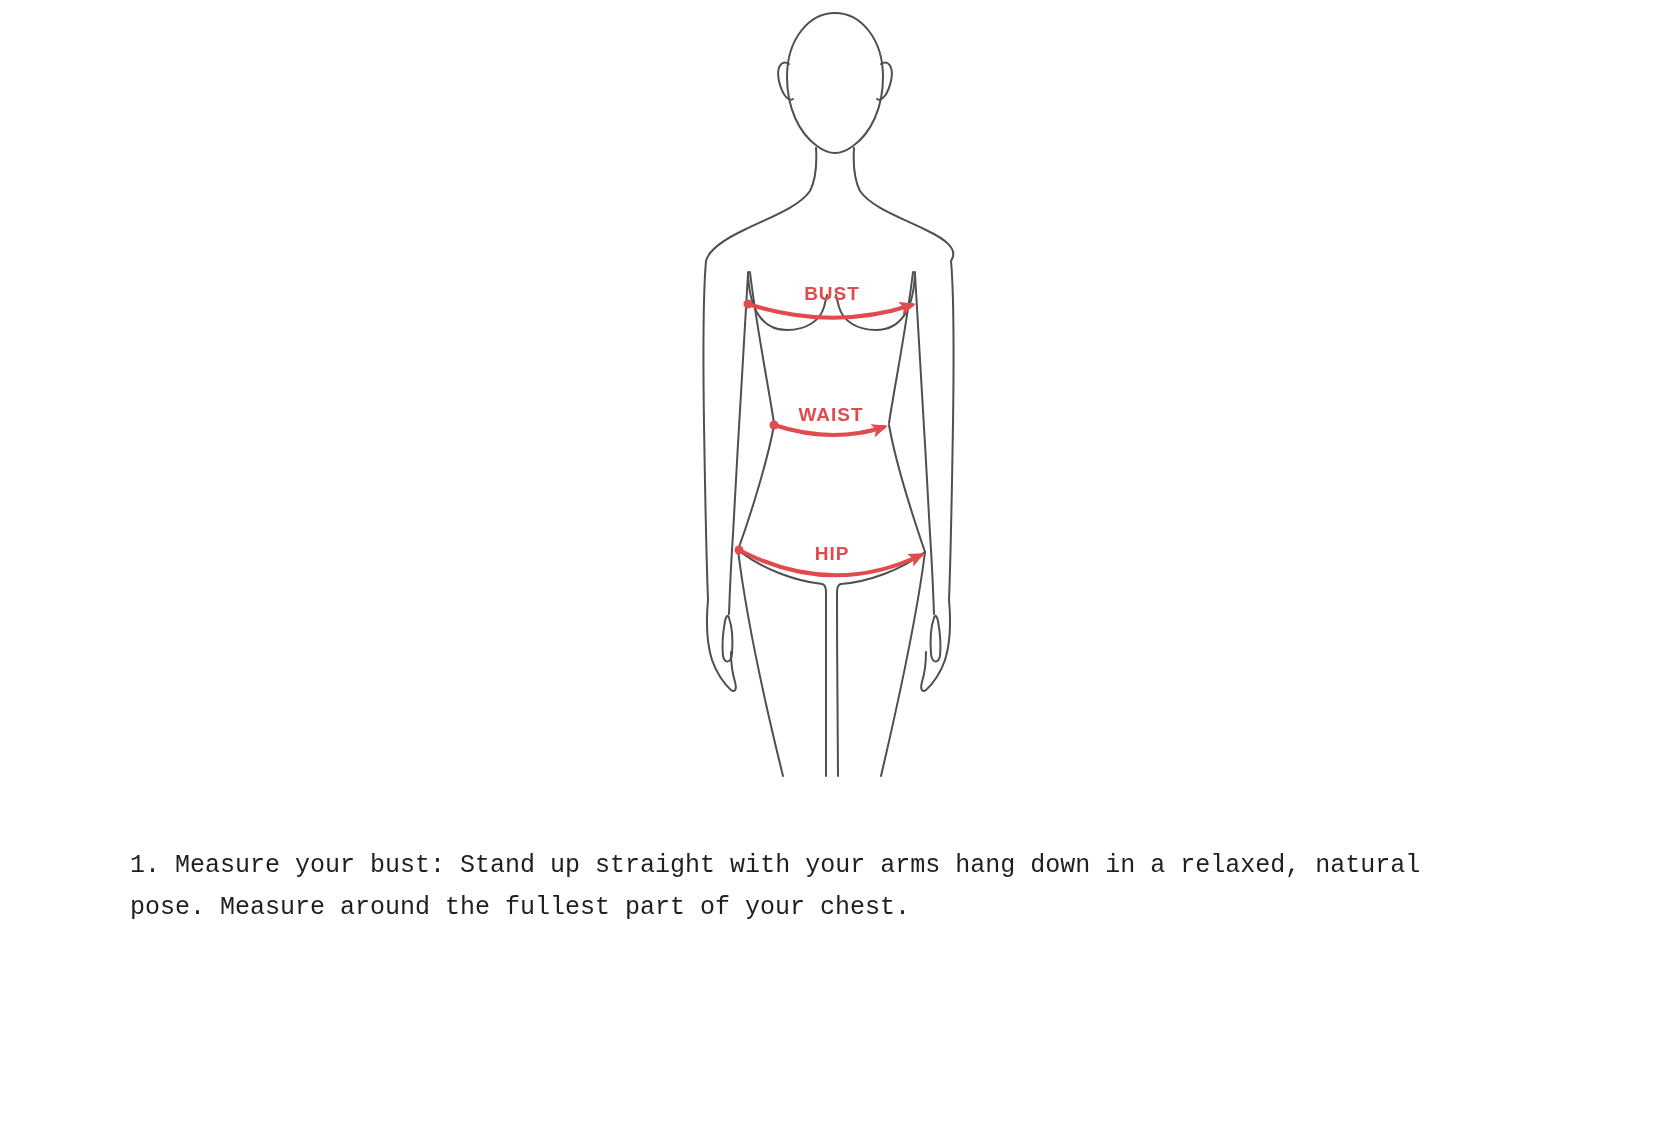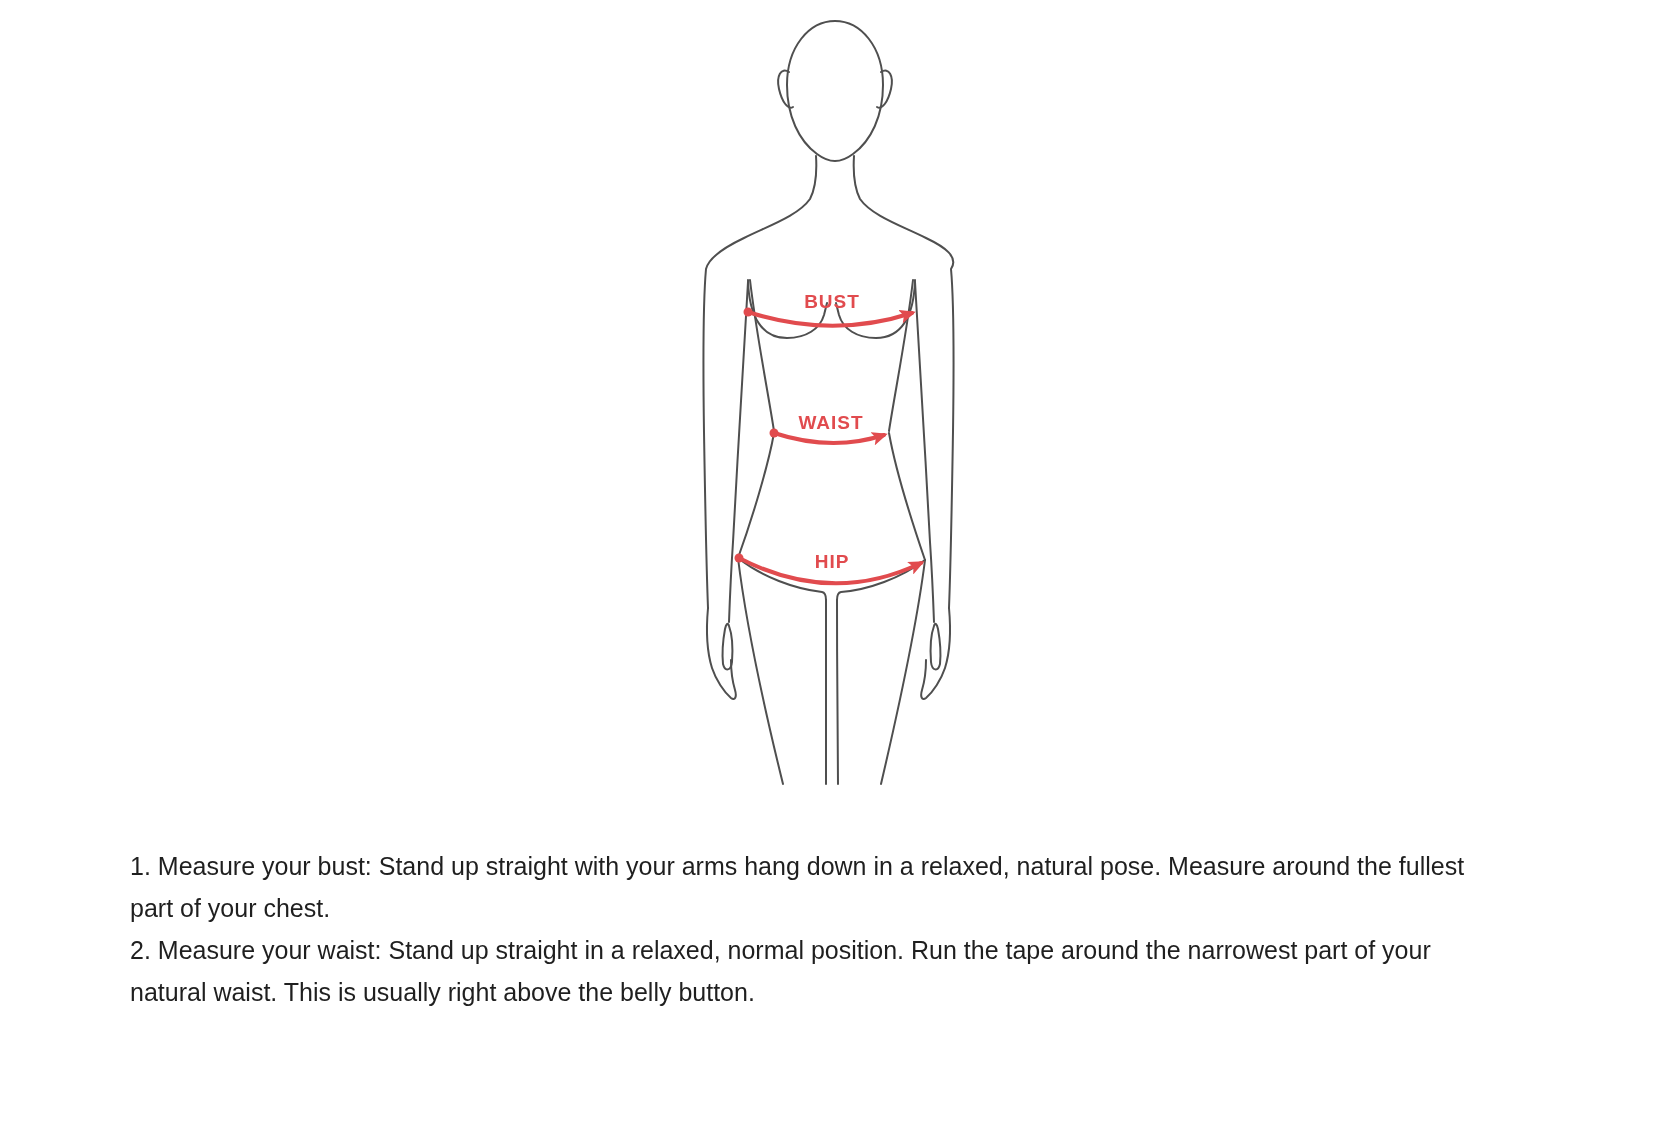--- a/index.html
+++ b/index.html
@@ -8,35 +8,35 @@
     background:#ffffff;
     font-family:"Liberation Sans",sans-serif;
     position:relative;
     overflow:hidden;
     --accent:#e14b4e;
     --outline:#4f4f4f;
     --text:#1f1f1f;
   }
   .page{position:absolute;inset:0;background:#fff;}
   .figure-wrap{
-    position:absolute;left:555px;top:12px;width:560px;height:790px;
+    position:absolute;left:555px;top:4px;width:560px;height:790px;
   }
   .figure-wrap svg{display:block;width:100%;height:100%;}
   .outline{stroke:var(--outline);stroke-width:2;fill:none;stroke-linecap:round;stroke-linejoin:round;}
   .accent-stroke{stroke:var(--accent);stroke-width:4;fill:none;stroke-linecap:round;}
   .accent-fill{fill:var(--accent);}
   .measure-label{
     fill:var(--accent);
     font-family:"Liberation Sans",sans-serif;
     font-size:19px;font-weight:700;letter-spacing:1px;
     text-anchor:middle;
   }
   .instructions{
     position:absolute;left:130px;top:845px;width:1365px;
-    font-size:25px;line-height:42px;color:var(--text);
+    font-size:25px;line-height:42px;color:var(--text);font-family:Liberation Mono, monospace;
   }
   .instructions p{margin:0;padding:0;}
 </style>
 </head>
 <body style="--accent: #e14b4e; --outline: #4f4f4f; --text: #1f1f1f;">
 
 <div class="page">
 
   <div class="figure-wrap">
     <svg viewBox="555 0 560 790" xmlns="http://www.w3.org/2000/svg">
@@ -95,16 +95,15 @@
       </g>
 
       <text x="832" y="296" class="measure-label">BUST</text>
       <text x="831" y="417" class="measure-label">WAIST</text>
       <text x="832" y="556" class="measure-label">HIP</text>
     </svg>
   </div>
 
   <div class="instructions">
     <p><span>1.</span> <span>Measure your bust: Stand up straight with your arms hang down in a relaxed, natural pose. Measure around the fullest part of your chest.</span></p>
-    <p><span>2.</span> <span>Measure your waist: Stand up straight in a relaxed, normal position. Run the tape around the narrowest part of your natural waist. This is usually right above the belly button.</span></p>
   </div>
 
 </div>
 
 </body></html>

